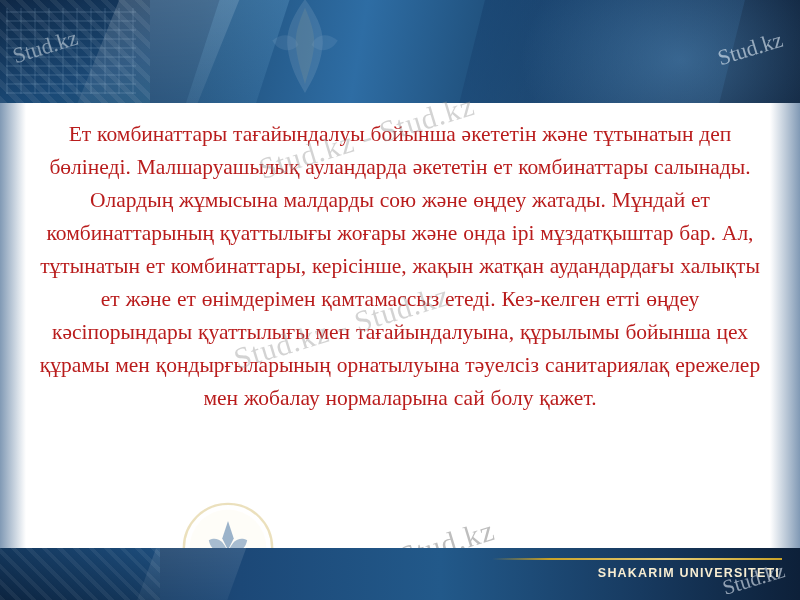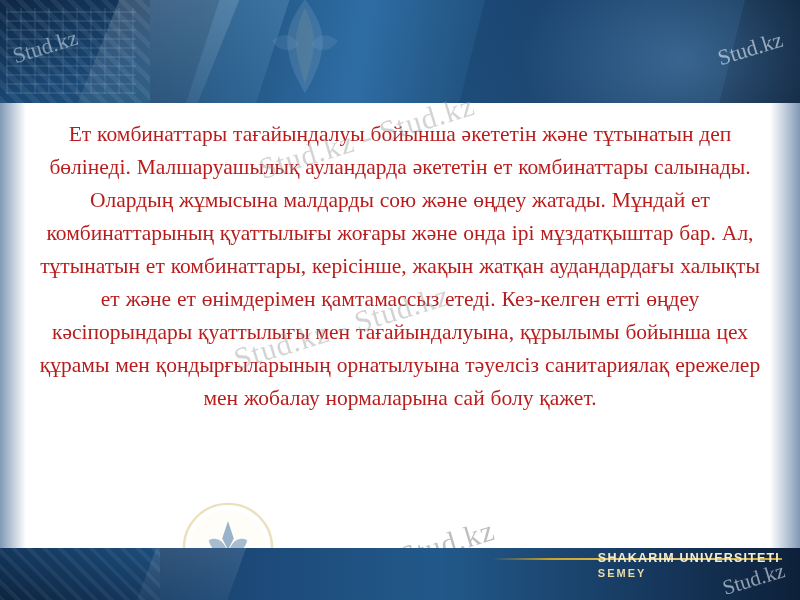--- a/index.html
+++ b/index.html
@@ -262,17 +262,16 @@
   <div class="wm wm-2">Stud.kz - Stud.kz</div>
   <div class="wm wm-3">Stud.kz - Stud.kz</div>
 
   <div class="bottom-band">
     <div class="b-ornament"></div>
     <div class="b-diag"></div>
   </div>
   <div class="gold-rule"></div>
   <div class="brand">
     <div class="brand-name">SHAKARIM UNIVERSITETI</div>
-    <div class="brand-city">SEMEY</div>
   </div>
   <div class="wm-br">Stud.kz</div>
 
 </div>
 
 </body></html>

